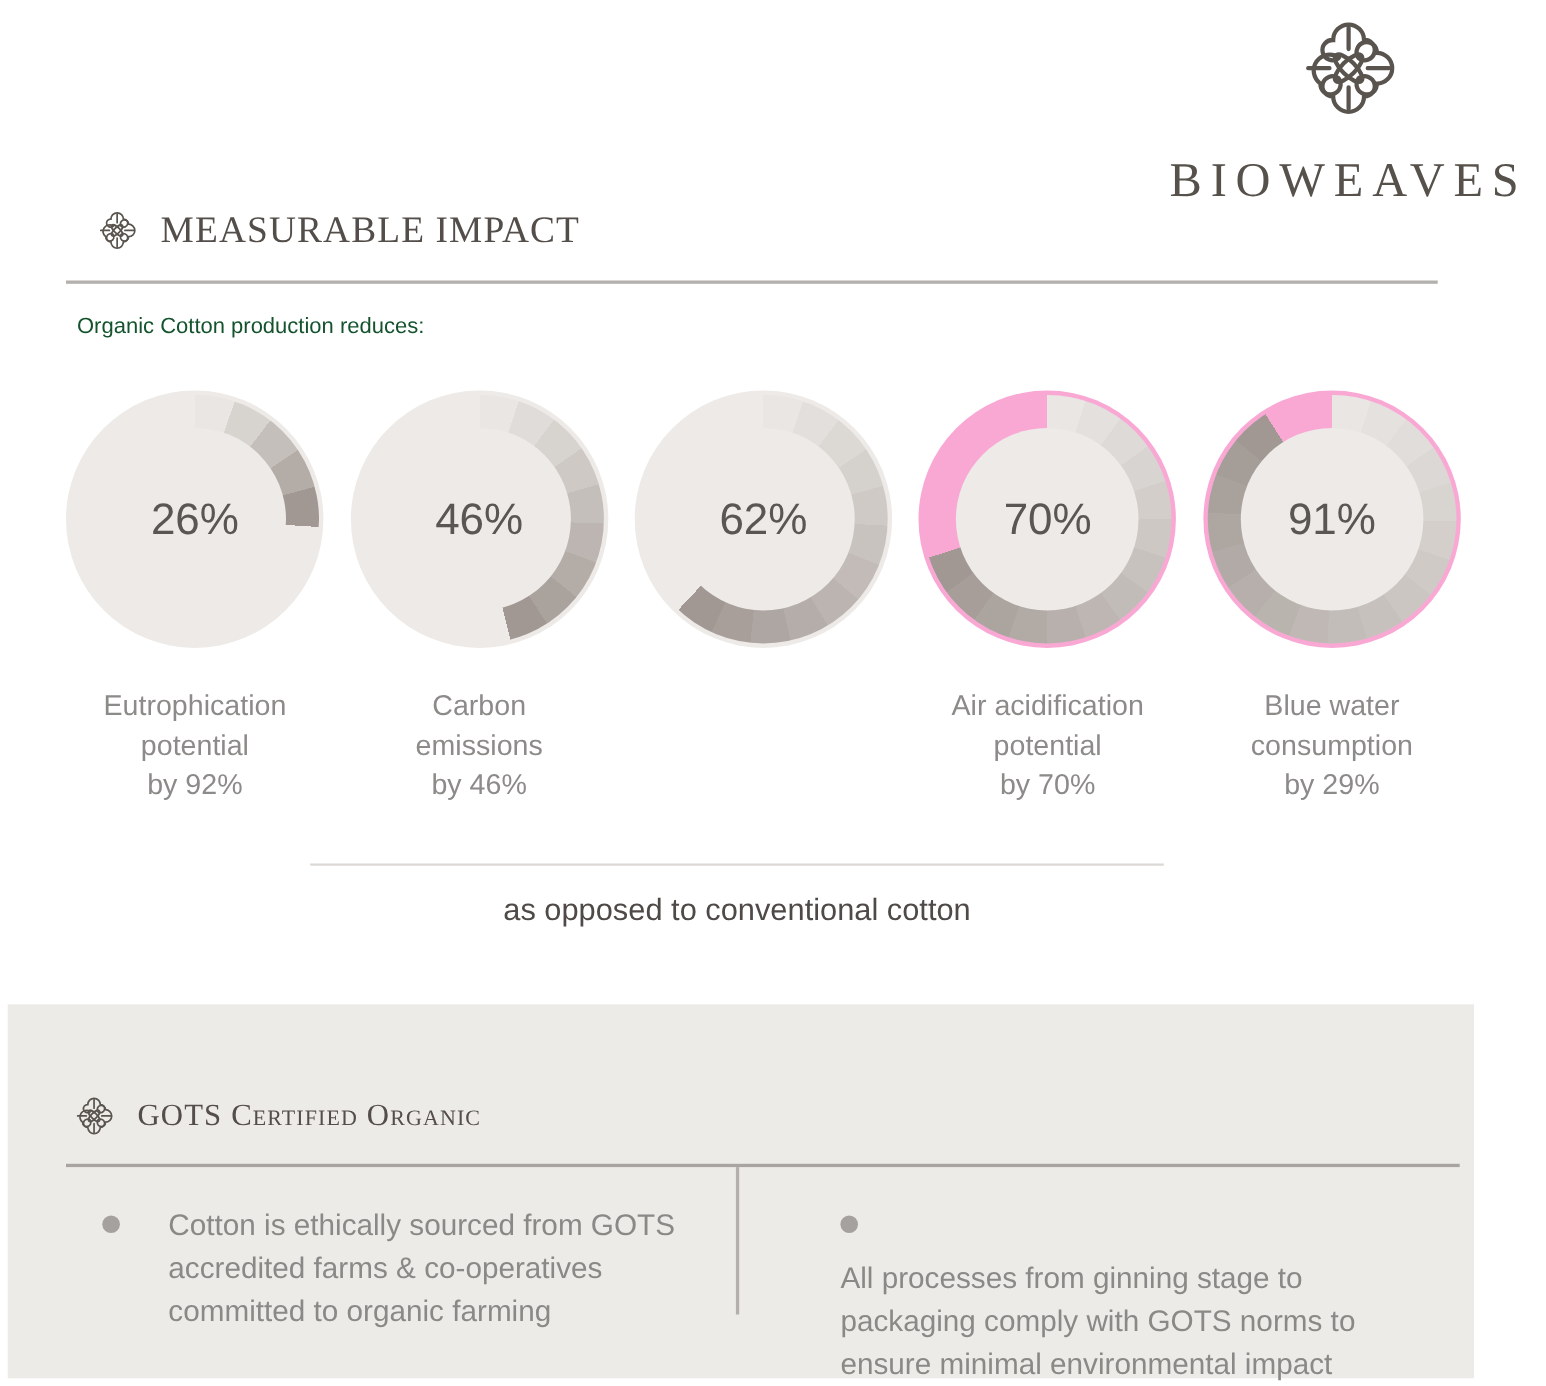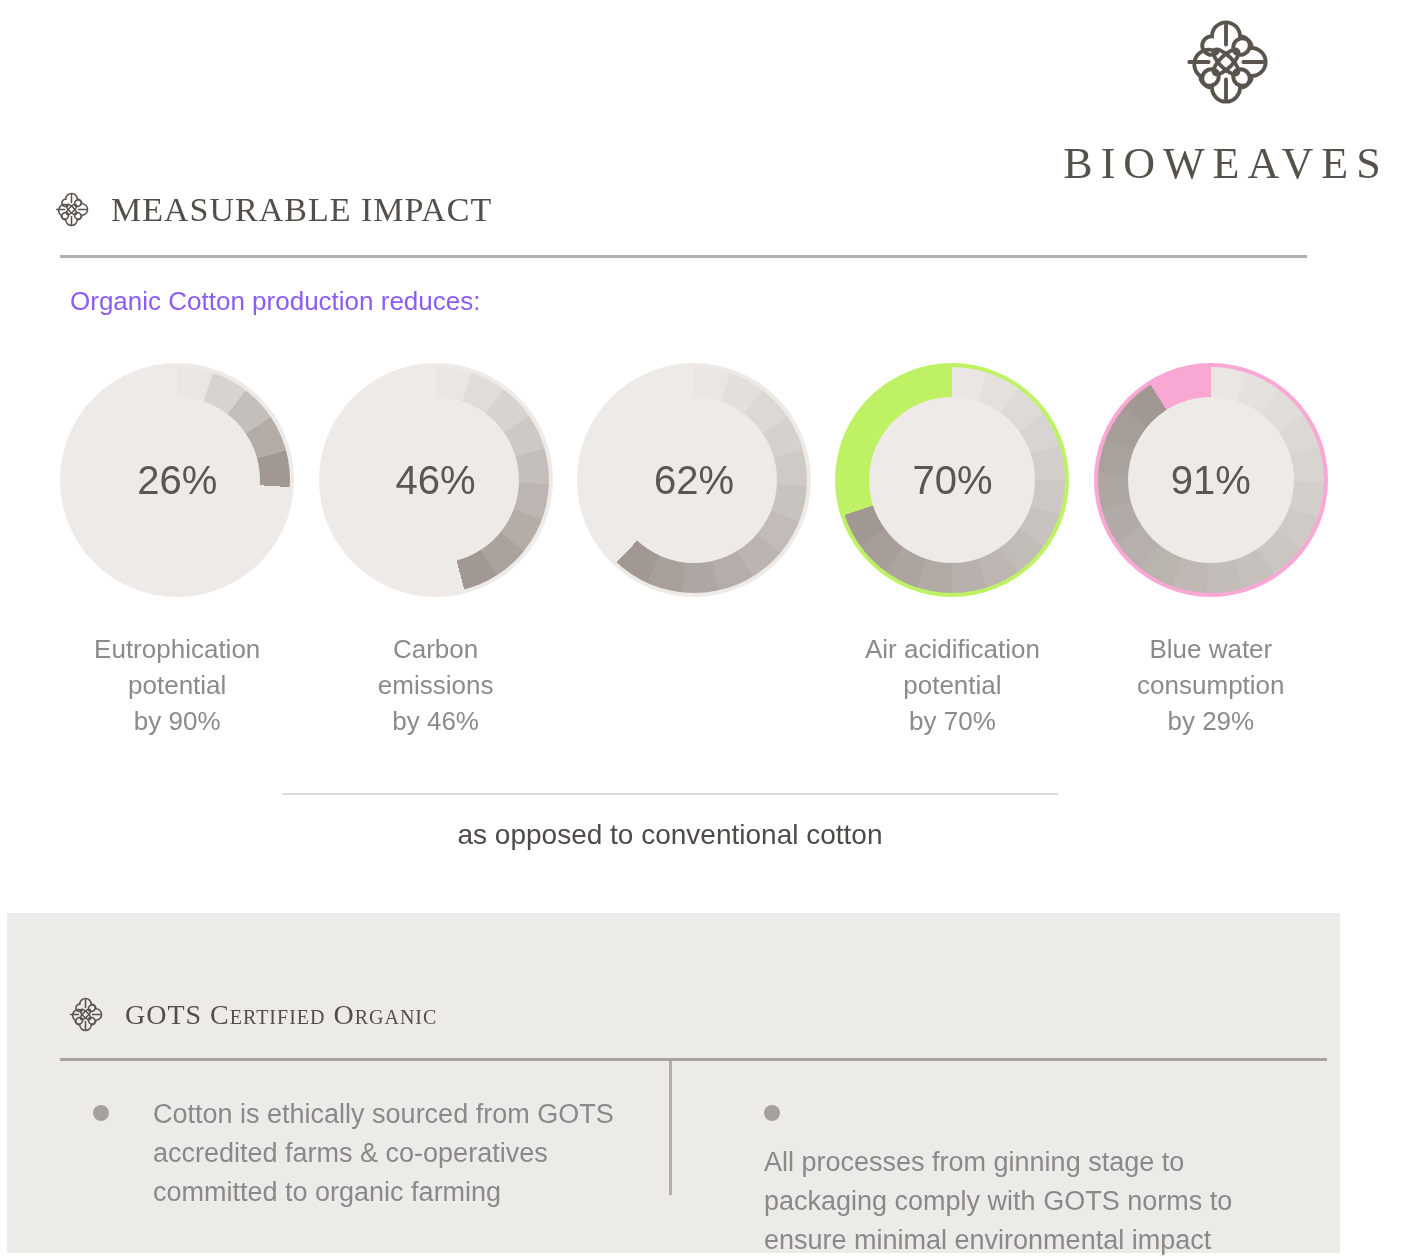--- a/index.html
+++ b/index.html
@@ -5,27 +5,27 @@
   html,body{margin:0;padding:0;}
   body{width:1405px;height:1260px;background:#ffffff;font-family:"Liberation Sans",sans-serif;overflow:hidden;}
   .page{position:relative;width:1340px;height:1260px;background:#ffffff;}
 
   
   .brand{position:absolute;top:4px;left:1040px;width:372px;text-align:center;color:#57514c;}
   .brand svg{display:block;margin:0 auto;}
   .brand-name{margin-top:18px;font-family:"Liberation Serif",serif;font-size:44px;letter-spacing:8px;color:#57514c;white-space:nowrap;}
 
   
-  .section-head{display:flex;align-items:center;gap:16px;padding-left:48px;}
+  .section-head{display:flex;align-items:center;gap:16px;padding-left:83px;}
   .section-title{font-family:"Liberation Serif",serif;font-size:34px;letter-spacing:1px;color:#544e4a;white-space:nowrap;}
   .smallcaps{font-variant:small-caps;}
 
   .impact{padding-top:186px;}
   .rule-top{height:3px;background:#b3b0ad;margin:22px 33px 0 60px;}
-  .intro{margin:28px 0 0 70px;font-size:26px;color:#8b5cf6;}
+  .intro{margin:28px 0 0 70px;font-size:20px;color:#14532d;}
 
   
   .gauges{display:flex;margin-top:46px;padding-left:48px;}
   .gauge-col{flex:1;display:flex;flex-direction:column;align-items:center;}
   .gauge{position:relative;width:234px;height:234px;border-radius:50%;background:#edeae7;}
   .gauge .arc{position:absolute;inset:4px;border-radius:50%;}
   .gauge .hole{position:absolute;inset:34px;border-radius:50%;background:#edeae7;}
   .gauge .value{position:absolute;inset:0;display:flex;align-items:center;justify-content:center;
     font-size:40px;color:#5a5653;}
   .gauge-label{margin-top:34px;text-align:center;font-size:26px;line-height:36px;color:#8d8b89;white-space:pre-line;}
@@ -85,21 +85,21 @@
 
     <div class="gauges" id="gauges">
   <div class="gauge-col">
     <div class="gauge" style="background: rgb(237, 234, 231);">
       <div class="arc" style="background: conic-gradient(rgb(233, 230, 227) 0deg, rgb(233, 230, 227) 18.72deg, rgb(215, 211, 207) 18.72deg, rgb(215, 211, 207) 37.44deg, rgb(197, 191, 187) 37.44deg, rgb(197, 191, 187) 56.16deg, rgb(179, 172, 167) 56.16deg, rgb(179, 172, 167) 74.88deg, rgb(161, 152, 147) 74.88deg, rgb(161, 152, 147) 93.6deg, transparent 93.6deg, transparent 360deg);"></div>
       <div class="hole" style="background: rgb(237, 234, 231);"></div>
       <div class="value">26%</div>
     </div>
     <div class="gauge-label">Eutrophication
 potential
-by 90%</div>
+by 92%</div>
   </div>
 
   <div class="gauge-col">
     <div class="gauge" style="background: rgb(237, 234, 231);">
       <div class="arc" style="background: conic-gradient(rgb(233, 230, 227) 0deg, rgb(233, 230, 227) 18.4deg, rgb(224, 220, 217) 18.4deg, rgb(224, 220, 217) 36.8deg, rgb(215, 211, 207) 36.8deg, rgb(215, 211, 207) 55.2deg, rgb(206, 201, 197) 55.2deg, rgb(206, 201, 197) 73.6deg, rgb(197, 191, 187) 73.6deg, rgb(197, 191, 187) 92deg, rgb(188, 181, 177) 92deg, rgb(188, 181, 177) 110.4deg, rgb(179, 172, 167) 110.4deg, rgb(179, 172, 167) 128.8deg, rgb(170, 162, 157) 128.8deg, rgb(170, 162, 157) 147.2deg, rgb(161, 152, 147) 147.2deg, rgb(161, 152, 147) 165.6deg, transparent 165.6deg, transparent 360deg);"></div>
       <div class="hole" style="background: rgb(237, 234, 231);"></div>
       <div class="value">46%</div>
     </div>
     <div class="gauge-label">Carbon
 emissions
@@ -108,21 +108,21 @@
 
   <div class="gauge-col">
     <div class="gauge" style="background: rgb(237, 234, 231);">
       <div class="arc" style="background: conic-gradient(rgb(233, 230, 227) 0deg, rgb(233, 230, 227) 18.6deg, rgb(226, 223, 220) 18.6deg, rgb(226, 223, 220) 37.2deg, rgb(220, 216, 212) 37.2deg, rgb(220, 216, 212) 55.8deg, rgb(213, 209, 205) 55.8deg, rgb(213, 209, 205) 74.4deg, rgb(207, 202, 198) 74.4deg, rgb(207, 202, 198) 93deg, rgb(200, 195, 191) 93deg, rgb(200, 195, 191) 111.6deg, rgb(194, 187, 183) 111.6deg, rgb(194, 187, 183) 130.2deg, rgb(187, 180, 176) 130.2deg, rgb(187, 180, 176) 148.8deg, rgb(181, 173, 169) 148.8deg, rgb(181, 173, 169) 167.4deg, rgb(174, 166, 162) 167.4deg, rgb(174, 166, 162) 186deg, rgb(168, 159, 154) 186deg, rgb(168, 159, 154) 204.6deg, rgb(161, 152, 147) 204.6deg, rgb(161, 152, 147) 223.2deg, transparent 223.2deg, transparent 360deg);"></div>
       <div class="hole" style="background: rgb(237, 234, 231);"></div>
       <div class="value">62%</div>
     </div>
   </div>
 
   <div class="gauge-col">
-    <div class="gauge" style="background: #bef264; text-align: center;">
+    <div class="gauge" style="background: #f9a8d4; text-align: center;">
       <div class="arc" style="background: conic-gradient(rgb(233, 230, 227) 0deg, rgb(233, 230, 227) 18deg, rgb(227, 224, 221) 18deg, rgb(227, 224, 221) 36deg, rgb(222, 218, 215) 36deg, rgb(222, 218, 215) 54deg, rgb(216, 212, 209) 54deg, rgb(216, 212, 209) 72deg, rgb(211, 206, 202) 72deg, rgb(211, 206, 202) 90deg, rgb(205, 200, 196) 90deg, rgb(205, 200, 196) 108deg, rgb(200, 194, 190) 108deg, rgb(200, 194, 190) 126deg, rgb(194, 188, 184) 126deg, rgb(194, 188, 184) 144deg, rgb(189, 182, 178) 144deg, rgb(189, 182, 178) 162deg, rgb(183, 176, 172) 162deg, rgb(183, 176, 172) 180deg, rgb(178, 170, 165) 180deg, rgb(178, 170, 165) 198deg, rgb(172, 164, 159) 198deg, rgb(172, 164, 159) 216deg, rgb(167, 158, 153) 216deg, rgb(167, 158, 153) 234deg, rgb(161, 152, 147) 234deg, rgb(161, 152, 147) 252deg, transparent 252deg, transparent 360deg);"></div>
       <div class="hole" style="background: rgb(237, 234, 231);"></div>
       <div class="value">70%</div>
     </div>
     <div class="gauge-label">Air acidification
 potential
 by 70%</div>
   </div>
 
   <div class="gauge-col">

